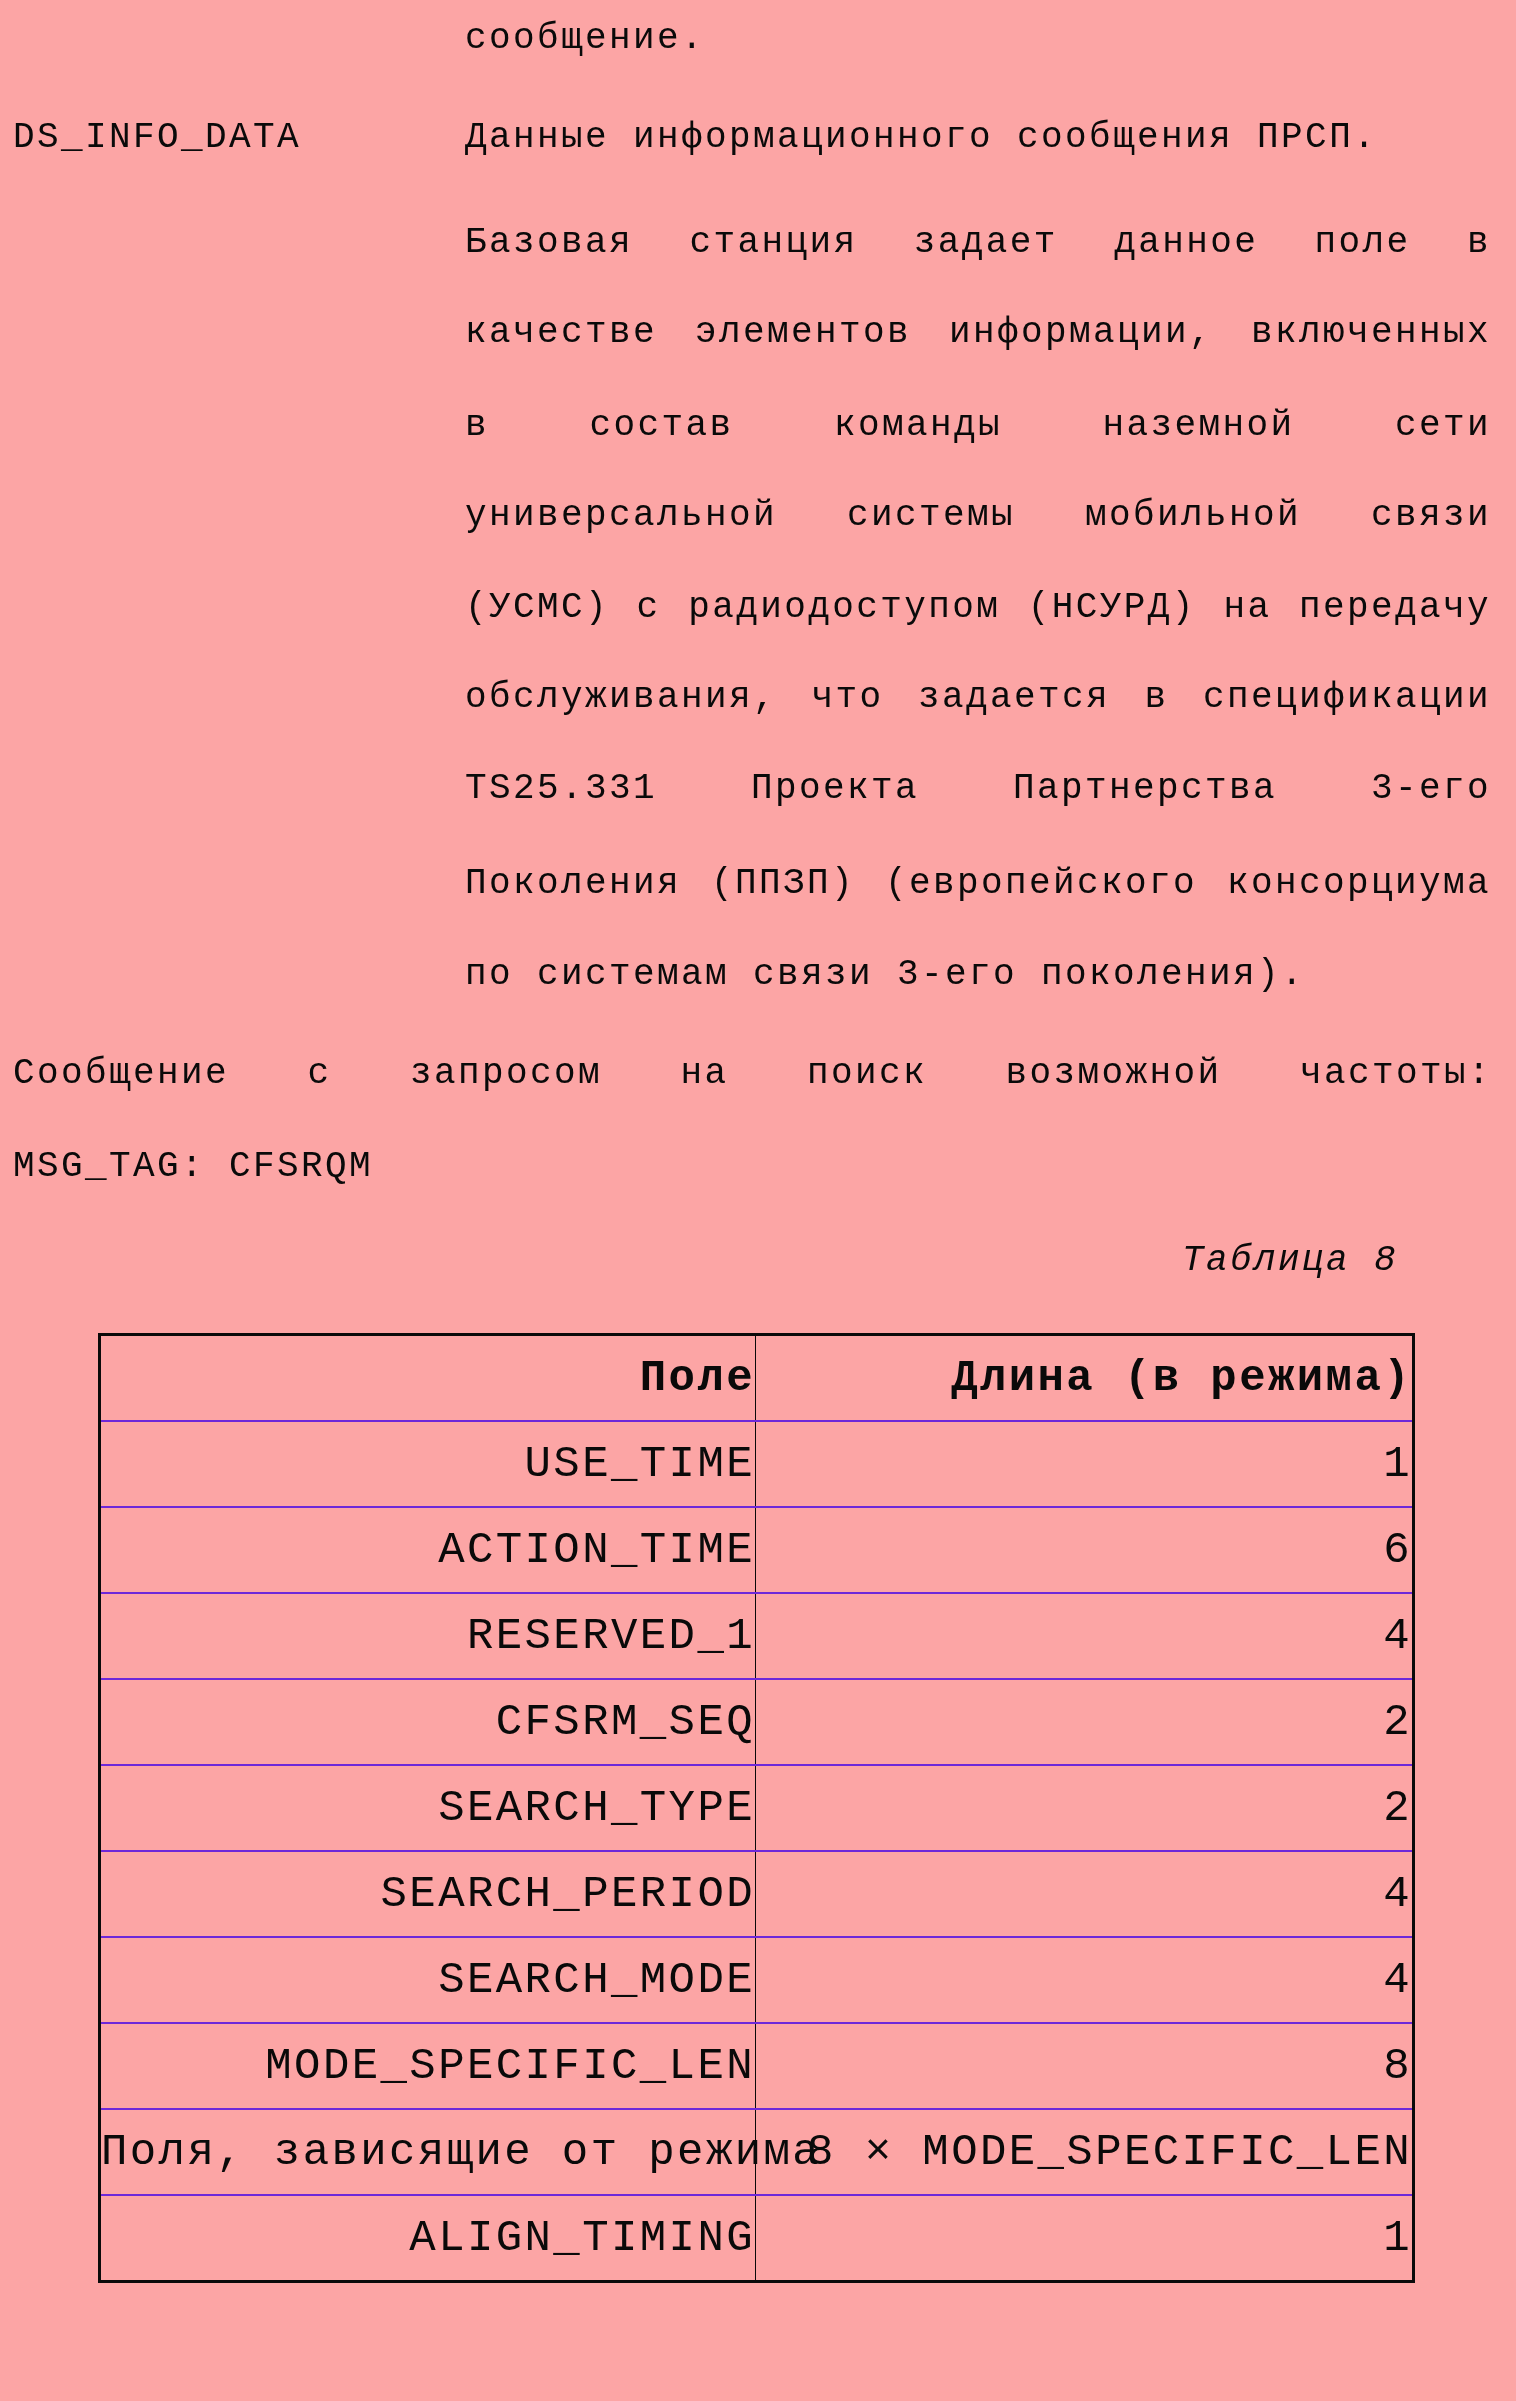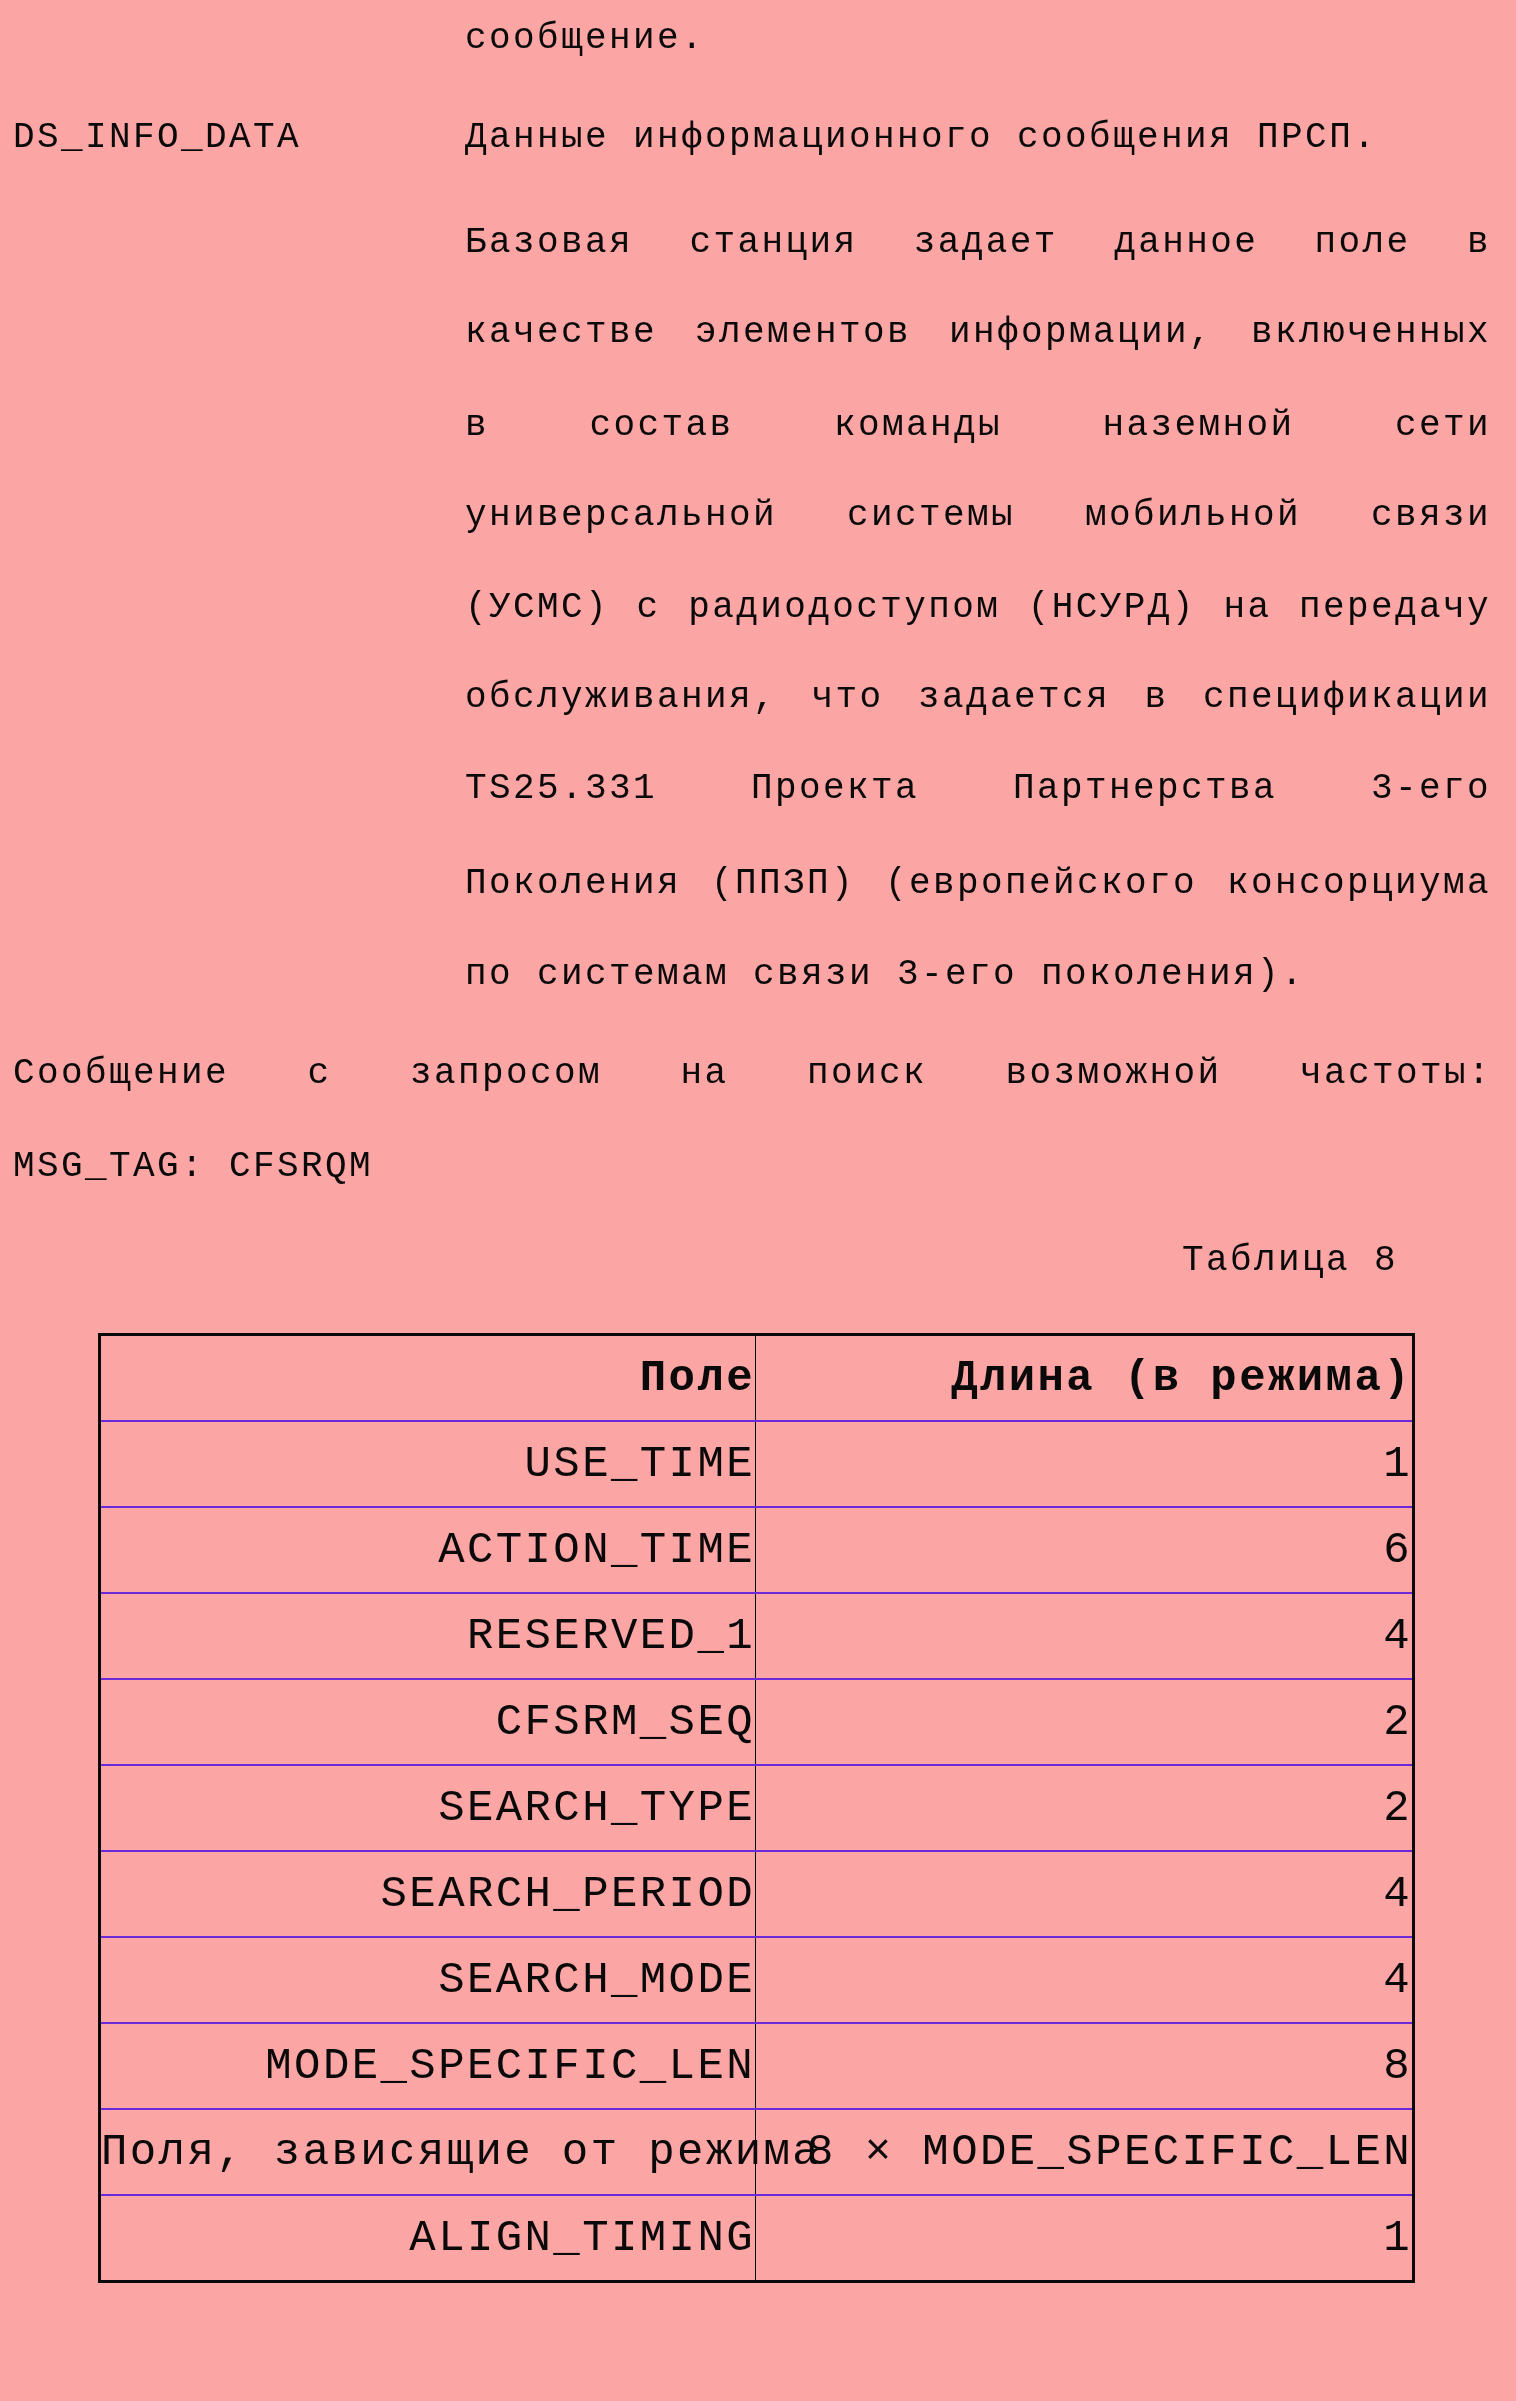--- a/index.html
+++ b/index.html
@@ -41,20 +41,21 @@
     text-align: justify;
     text-align-last: justify;
   }
 
   .caption {
     position: absolute;
     top: 1238px;
     right: 119px;
     line-height: 45px;
     white-space: nowrap;
+    font-style: italic;
   }
 
   table.doc-table {
     position: absolute;
     left: 98px;
     top: 1333px;
     width: 1314px;
     border-collapse: collapse;
     table-layout: fixed;
     border: 3.2px solid #0a0a0a;

